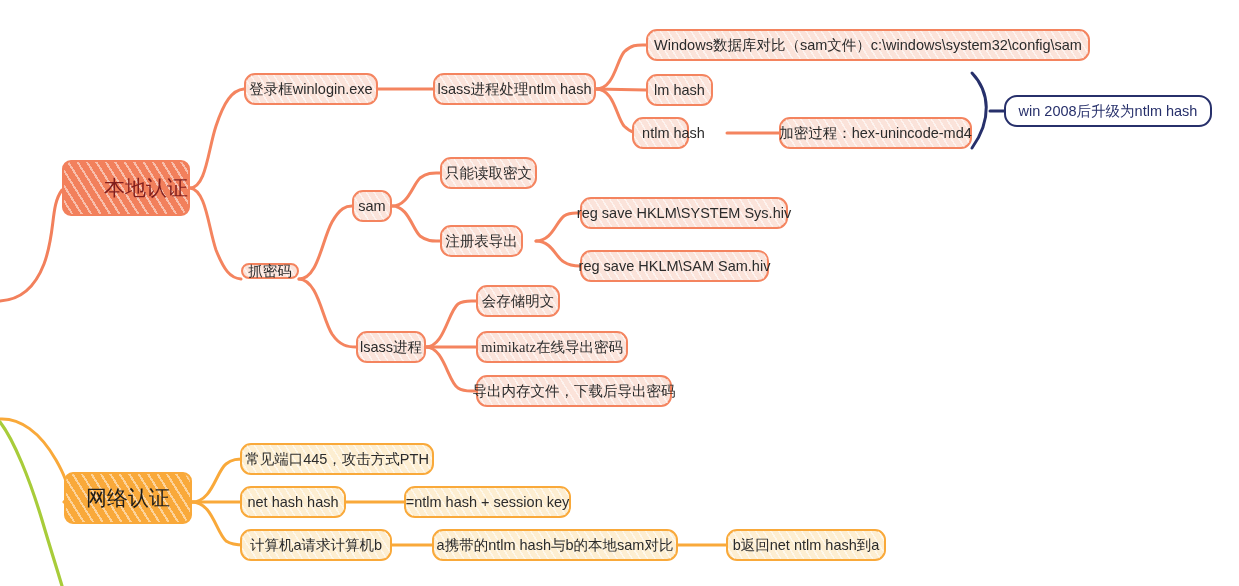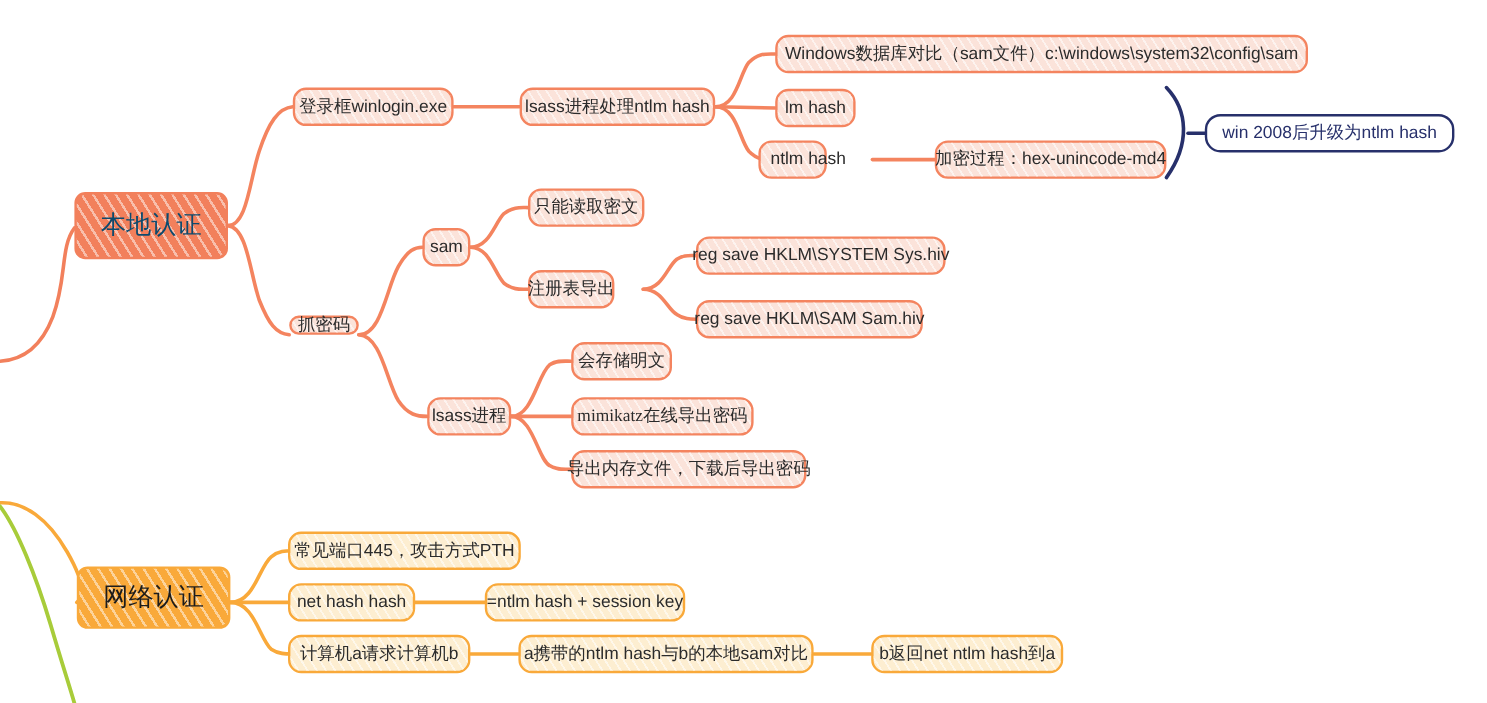--- a/index.html
+++ b/index.html
@@ -24,22 +24,22 @@
     border-radius:8px;pointer-events:none;
     background:repeating-linear-gradient(58deg,
        rgba(255,255,255,0) 0px, rgba(255,255,255,0) 5px,
        rgba(255,255,255,.75) 5px, rgba(255,255,255,.75) 6.5px);
     opacity:.75;
   }
   .node > span{position:relative;z-index:2;}
 
   
   .root-coral{
-    background:#f2805c;border-color:#f2805c;color:#0c4a6e;
-    font-size:21px;border-radius:9px;
+    background:#f2805c;border-color:#f2805c;color:#7f1d1d;
+    font-size:21px;border-radius:9px;justify-content:flex-end;
   }
   .root-coral::after{
     background:repeating-linear-gradient(58deg,
        rgba(255,255,255,0) 0px, rgba(255,255,255,0) 6px,
        rgba(255,255,255,.55) 6px, rgba(255,255,255,.55) 8px);
     opacity:.9;
   }
   
   .root-amber{
     background:#f9a93a;border-color:#f9a93a;color:#1c1c1c;
@@ -160,21 +160,21 @@
   </div>
 
   <div class="node n-coral pad-s" style="left:352px;top:190px;width:40px;height:32px;">
     <span>sam</span>
   </div>
 
   <div class="node n-coral pad-s" style="left:440px;top:157px;width:97px;height:32px;">
     <span>只能读取密文</span>
   </div>
 
-  <div class="node n-coral pad-s" style="left:440px;top:225px;width:72px;height:32px;">
+  <div class="node n-coral pad-s" style="left:440px;top:225px;width:83px;height:32px;">
     <span>注册表导出</span>
   </div>
 
   <div class="node n-coral pad-s" style="left:580px;top:197px;width:208px;height:32px;">
     <span>reg save HKLM\SYSTEM Sys.hiv</span>
   </div>
 
   <div class="node n-coral pad-s" style="left:580px;top:250px;width:189px;height:32px;">
     <span>reg save HKLM\SAM Sam.hiv</span>
   </div>

